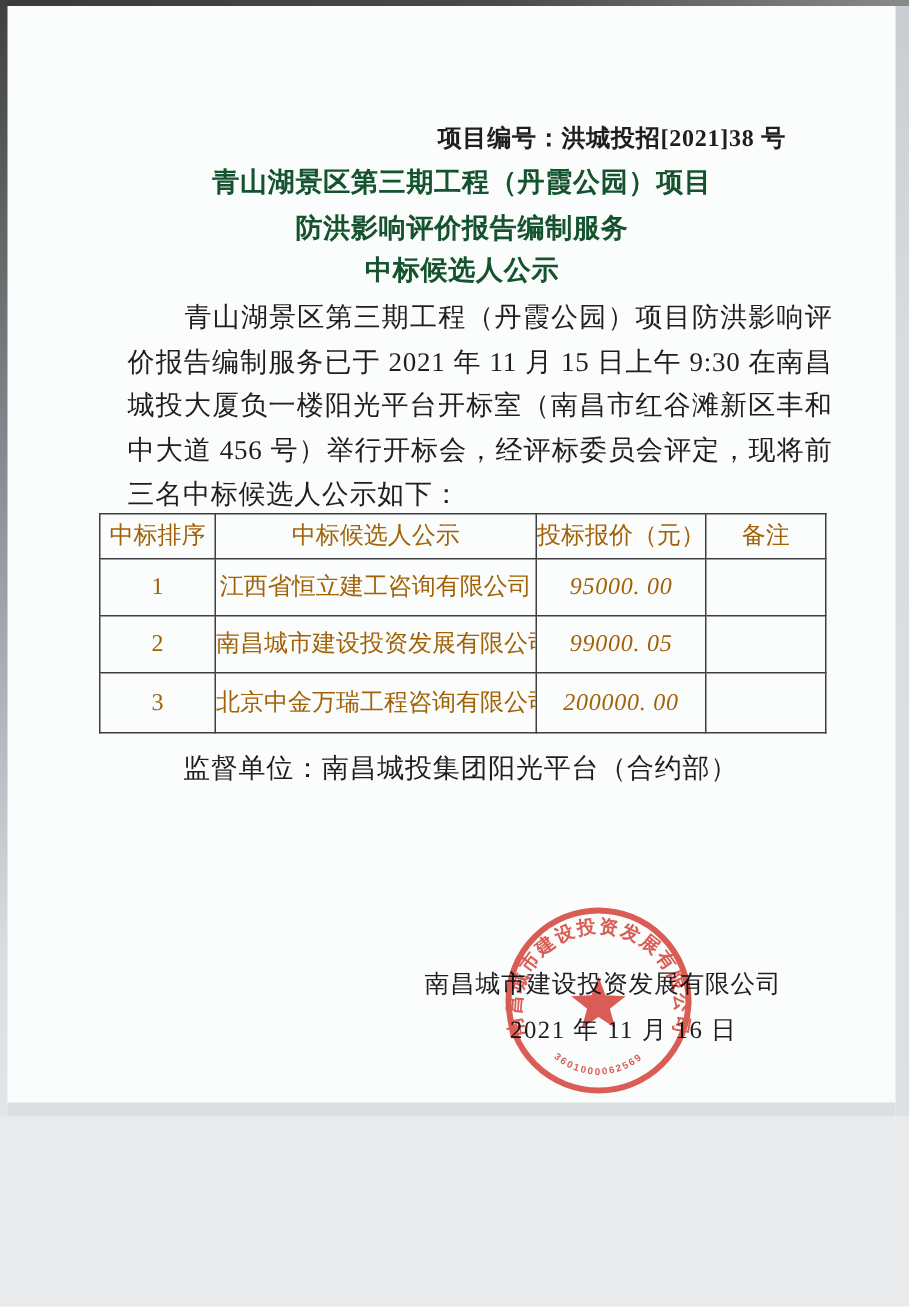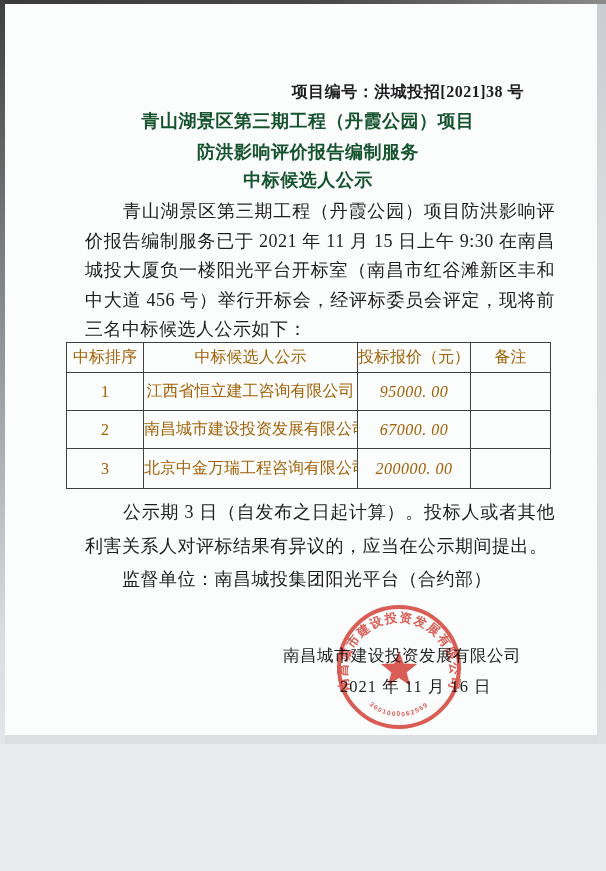--- a/index.html
+++ b/index.html
@@ -144,34 +144,33 @@
     <tbody>
       <tr>
         <td>1</td>
         <td>江西省恒立建工咨询有限公司</td>
         <td class="price">95000. 00</td>
         <td></td>
       </tr>
       <tr>
         <td>2</td>
         <td>南昌城市建设投资发展有限公司</td>
-        <td class="price">67000. 00</td>
+        <td class="price">99000. 05</td>
         <td></td>
       </tr>
       <tr>
         <td>3</td>
         <td>北京中金万瑞工程咨询有限公司</td>
         <td class="price">200000. 00</td>
         <td></td>
       </tr>
     </tbody>
   </table>
 
   <div class="abs notice-block">
-    <p class="notice-par">公示期 3 日（自发布之日起计算）。投标人或者其他利害关系人对评标结果有异议的，应当在公示期间提出。</p>
     <div class="ind-line">监督单位：南昌城投集团阳光平台（合约部）</div>
   </div>
 
   <div class="abs sig-company">南昌城市建设投资发展有限公司</div>
   <div class="abs sig-date">2021 年 11 月 16 日</div>
 
   <svg class="abs seal" viewBox="0 0 130 130" width="130" height="130" xmlns="http://www.w3.org/2000/svg">
     <defs>
       <path id="sealTopArc" d="M 14,82 A 52,52 0 1 1 116,82"></path>
       <path id="sealBottomArc" d="M 25,90 A 45,45 0 0 0 105,90"></path>

